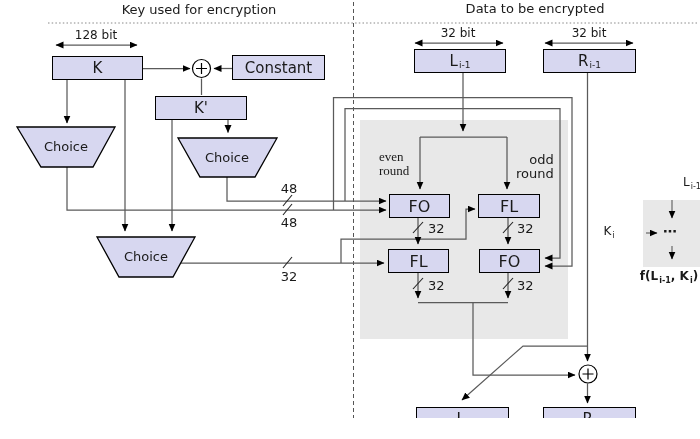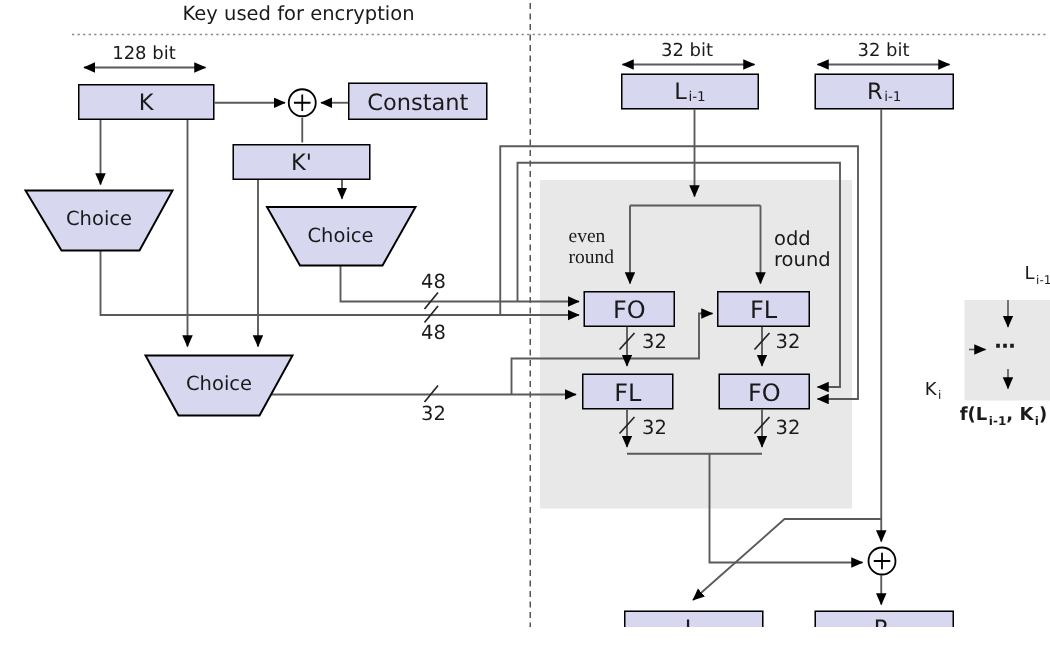--- a/index.html
+++ b/index.html
@@ -116,20 +116,21 @@
     </g>
     <g>
       <circle class="xorc" cx="588" cy="374" r="9"></circle>
       <path class="xorp" d="M588,368.5 V379.5 M582.5,374 H593.5"></path>
     </g>
 
     <path class="arc" d="M641,439 Q666,427 700,428"></path>
   </svg>
 
   <div class="lbl ctr" style="left:199px;top:3px;">Key used for encryption</div>
+  <div class="lbl ctr" style="left:535px;top:2px;">Data to be encrypted</div>
 
   <div class="lbl ctr fs12" style="left:96px;top:29px;">128 bit</div>
   <div class="lbl ctr fs12" style="left:458px;top:27px;">32 bit</div>
   <div class="lbl ctr fs12" style="left:589px;top:27px;">32 bit</div>
 
   <div class="box" style="left:52px;top:56px;width:91px;height:24px;">
       <span class="bb">K</span>
     </div>
   <div class="box" style="left:232px;top:55px;width:93px;height:25px;text-align:center;">
       <span class="bb">Constant</span>
@@ -152,21 +153,21 @@
   </div>
   <div class="box" style="left:543px;top:49px;width:93px;height:24px;">
     <span class="bb">R</span>
       <span class="sb">i-1</span>
   </div>
 
   <div class="lbl" style="left:379px;top:150px;font-family:Liberation Serif, serif;">
     <div>even</div>
     <div>round</div>
   </div>
-  <div class="lbl" style="left:516px;top:153px;">
+  <div class="lbl" style="left:516px;top:153px;text-align:right;">
     <div>odd</div>
     <div>round</div>
   </div>
 
   <div class="box fn" style="left:389px;top:194px;width:61px;height:24px;">
       <span>FO</span>
     </div>
   <div class="box fn" style="left:478px;top:194px;width:62px;height:24px;">
       <span>FL</span>
     </div>
@@ -187,21 +188,21 @@
       <span class="sb">i</span>
   </div>
   <div class="box" style="left:543px;top:407px;width:93px;height:24px;">
     <span class="bb">R</span>
       <span class="sb">i</span>
   </div>
 
   <div class="lbl ctr fs12 minitxt" style="left:692px;top:176px;">
     <span>L</span><span class="sb">i-1</span>
   </div>
-  <div class="lbl ctr fs12 minitxt" style="left:622px;top:225px;margin-top:28px;">
+  <div class="lbl ctr fs12 minitxt" style="left:609px;top:225px;">
     <span>K</span><span class="sb">i</span>
   </div>
   <div class="lbl ctr" style="left:670px;top:224px;font-size:14px;font-weight:bold;">⋯</div>
   <div class="lbl ctr fs12 minitxt" style="left:669px;top:270px;font-weight:bold;">
     <span>f(L</span><span class="sb">i-1</span><span>, K</span><span class="sb">i</span><span>)</span>
   </div>
 
 </div>
 
 </body></html>

